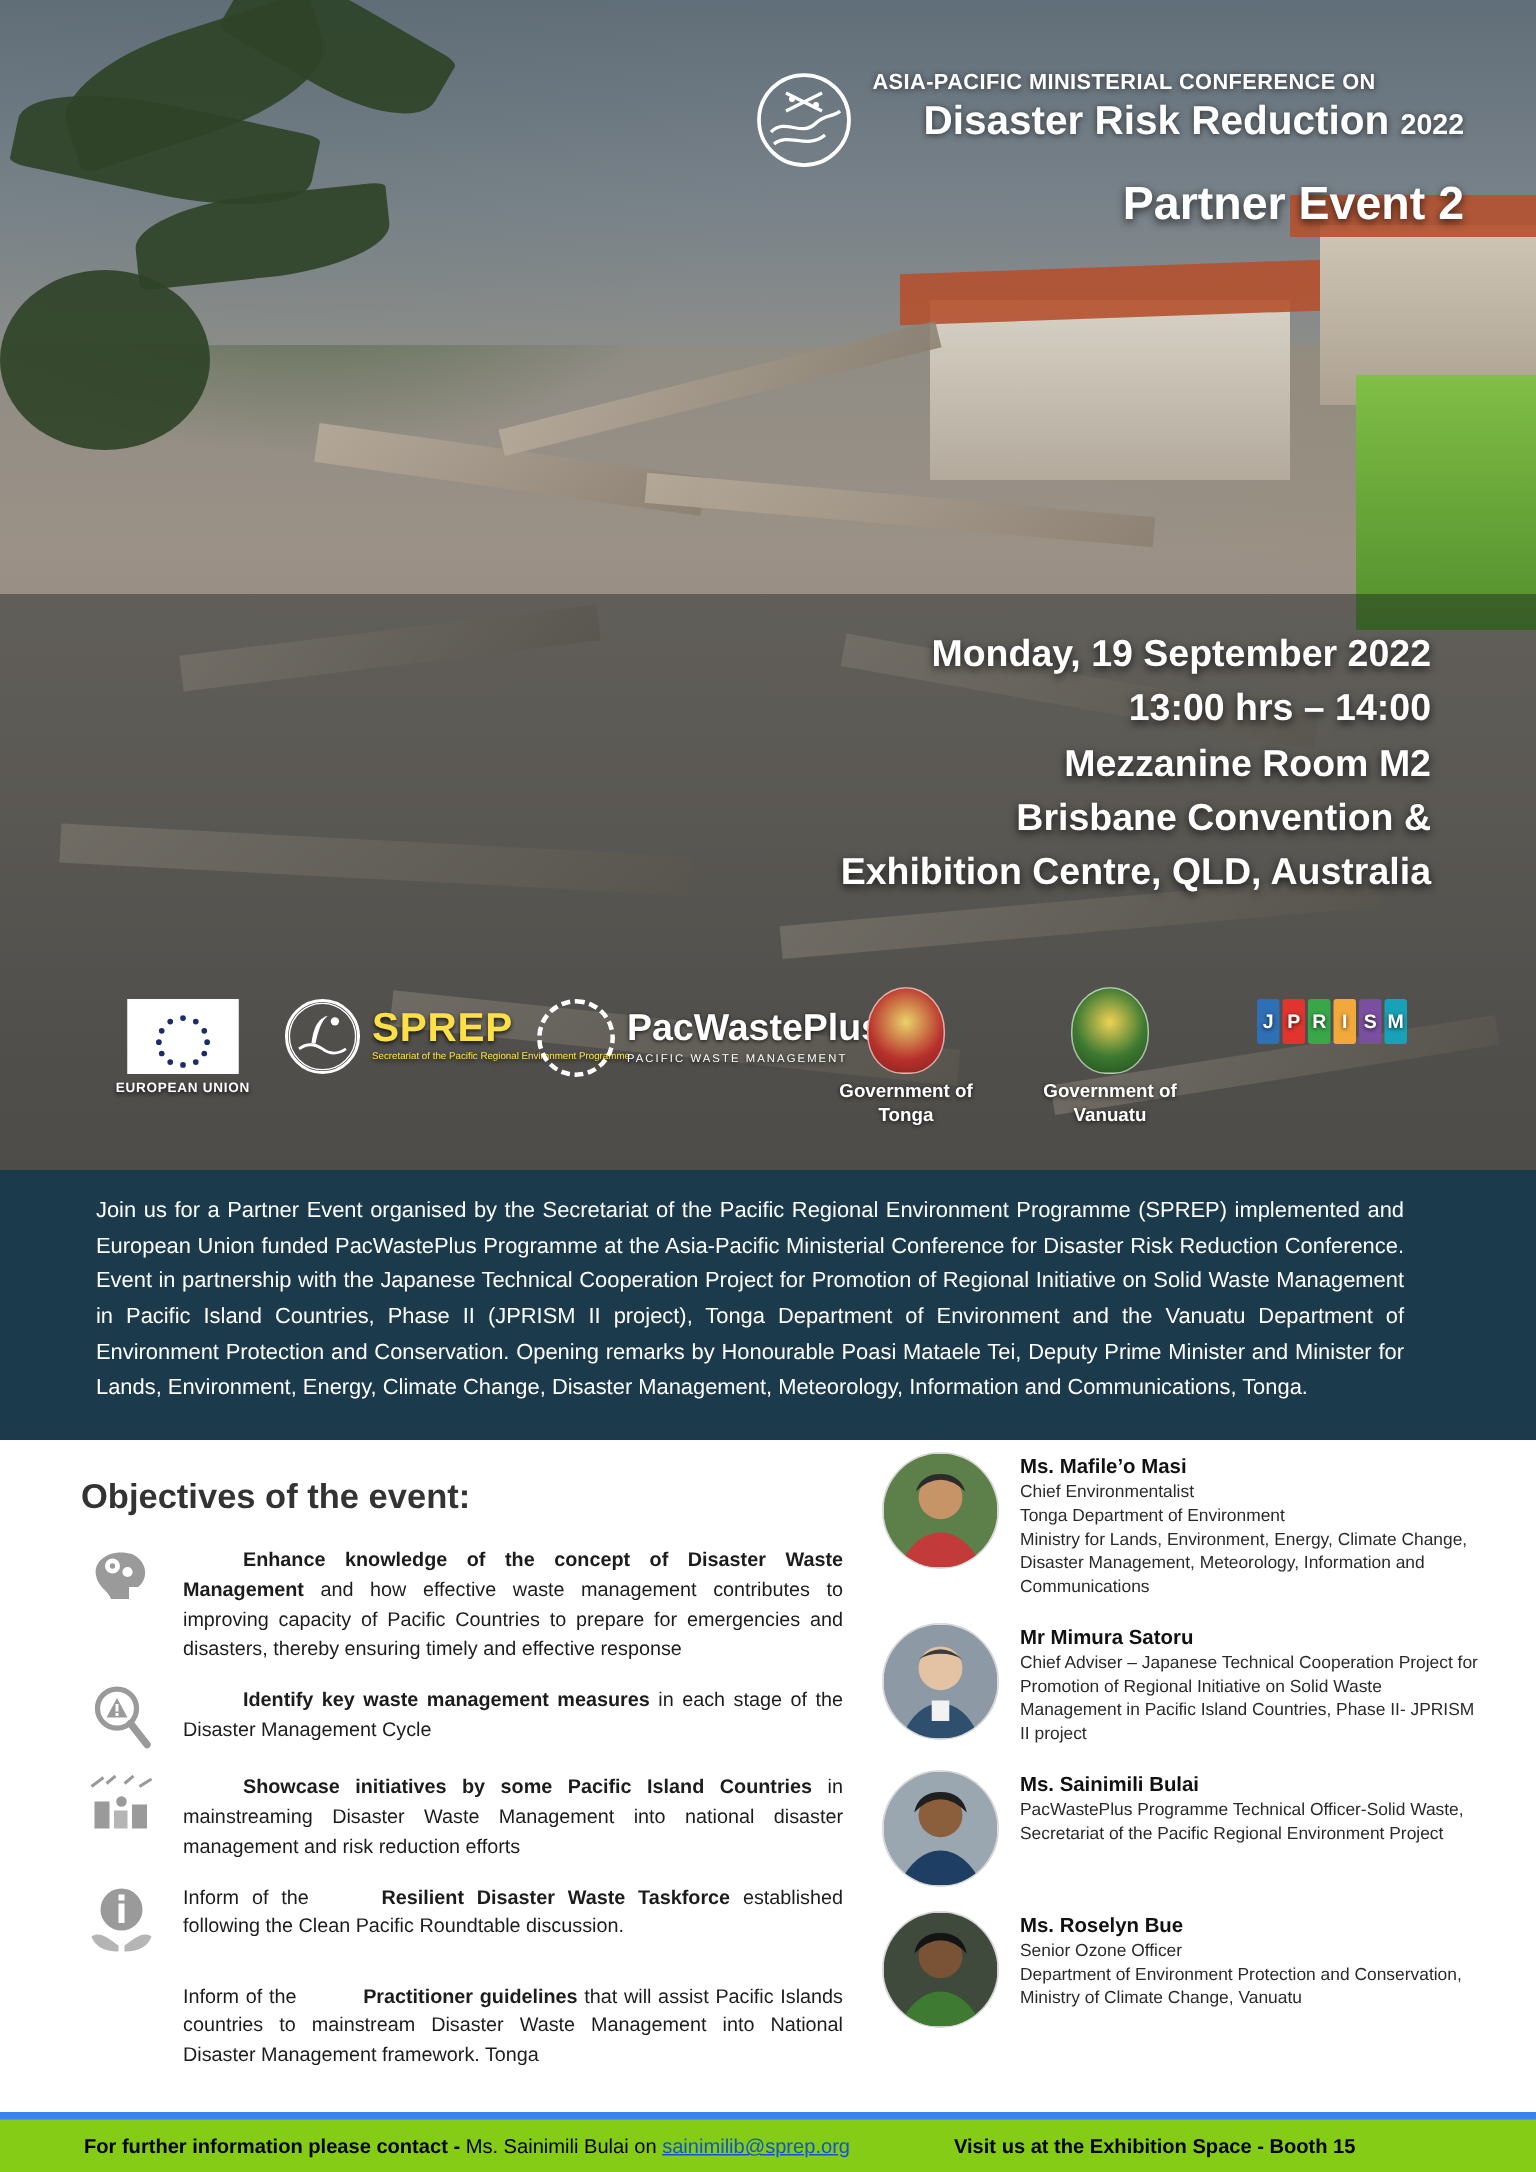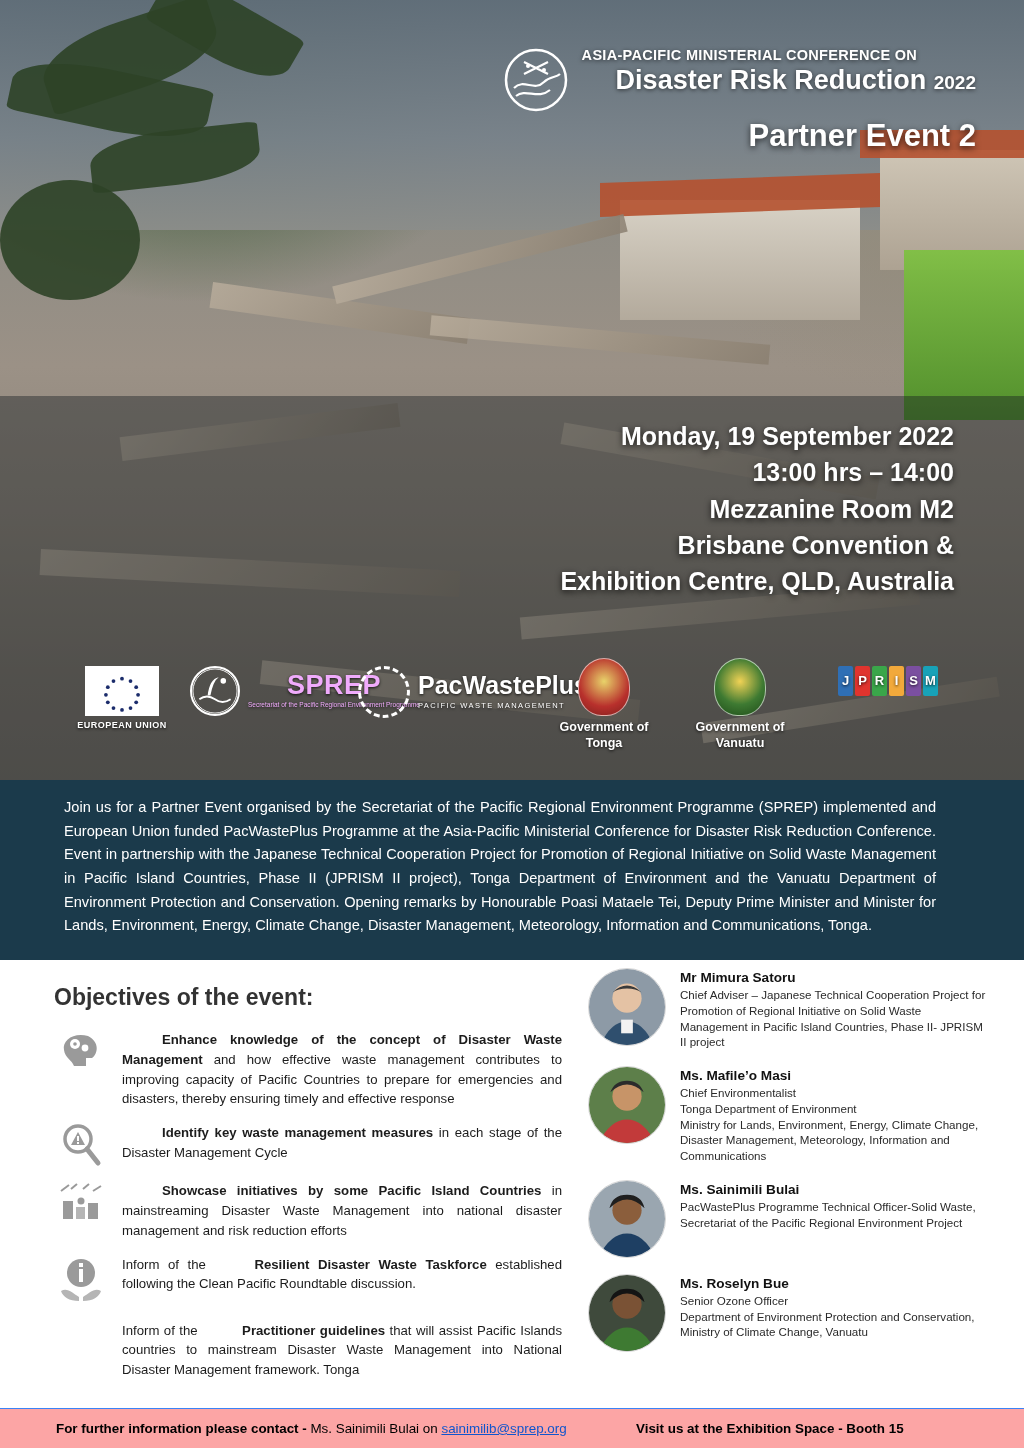--- a/index.html
+++ b/index.html
@@ -125,21 +125,21 @@
     position: absolute; inset: 0; background: #fff;
   }
   .eu-label { font-size: 9px; color: #fff; letter-spacing: .5px; }
 
   .sprep-logo { display: flex; align-items: center; gap: 8px; }
   .sprep-circle {
     width: 50px; height: 50px; border-radius: 50%;
     border: 2.5px solid #fff;
     position: relative; overflow: hidden;
   }
-  .sprep-text { color: #f0abfc; text-align: center; }
+  .sprep-text { color: #fde047; text-align: left; }
   .sprep-name { font-size: 27px; font-weight: bold; letter-spacing: .5px; line-height: 1; }
   .sprep-sub { font-size: 6.5px; line-height: 1.25; margin-top: 2px; font-weight: normal; }
 
   .pwp-logo { display: flex; align-items: center; gap: 8px; }
   .pwp-gear {
     width: 52px; height: 52px; border-radius: 50%;
     border: 3px dashed #fff;
   }
   .pwp-text { color: #fff; text-align: left; }
   .pwp-name { font-size: 25px; font-weight: bold; line-height: 1; }
@@ -206,22 +206,22 @@
     width: 78px; height: 78px; border-radius: 50%; flex: none;
     border: 1px solid #d6d6d6; overflow: hidden; position: relative;
   }
   .sp-info { padding-top: 2px; }
   .sp-name { font-size: 13.6px; font-weight: bold; color: #111; margin-bottom: 2px; }
   .sp-role { font-size: 11.6px; line-height: 1.36; color: #2a2a2a; }
 
   
   .footer {
     position: absolute; left: 0; top: 1408px; width: 1024px; height: 40px;
-    background: #fca5a5;
-    border-top: 1px solid #3b82f6;
+    background: #84cc16;
+    border-top: 5px solid #3b82f6;
     display: flex; align-items: center;
     font-size: 13.4px;
   }
   .footer-left { position: absolute; left: 56px; }
   .footer-left b { font-weight: bold; }
   .footer-left a { color: #1155cc; text-decoration: underline; }
   .footer-right { position: absolute; left: 636px; font-weight: bold; }
 </style>
 </head>
 <body>
@@ -438,47 +438,47 @@
       </div>
     </div>
 
   </div>
 
   <div class="speakers">
 
     <div class="sp-row">
       <div class="sp-photo">
         <svg viewBox="0 0 78 78" style="width:100%;height:100%">
+          <rect width="78" height="78" fill="#5d7f4a"></rect>
+          <circle cx="39" cy="30" r="15" fill="#c79468"></circle>
+          <path d="M22 26 q17 -16 34 0 q-4 -12 -17 -12 q-13 0 -17 12z" fill="#2b2b2b"></path>
+          <path d="M10 78 q12 -24 29 -24 q17 0 29 24 z" fill="#c23a3a"></path>
+        </svg>
+      </div>
+      <div class="sp-info">
+        <div class="sp-name">Ms. Mafile’o Masi</div>
+        <div class="sp-role" style="white-space:pre-line">Chief Environmentalist
+Tonga Department of Environment
+Ministry for Lands, Environment, Energy, Climate Change, Disaster Management, Meteorology, Information and Communications</div>
+      </div>
+    </div>
+
+    <div class="sp-row">
+      <div class="sp-photo">
+        <svg viewBox="0 0 78 78" style="width:100%;height:100%">
           <rect width="78" height="78" fill="#8d9aa6"></rect>
           <circle cx="39" cy="30" r="15" fill="#e4c2a4"></circle>
           <path d="M24 24 q15 -14 30 0 q-6 -4 -15 -4 q-9 0 -15 4z" fill="#3a3a3a"></path>
           <path d="M12 78 q10 -24 27 -24 q17 0 27 24 z" fill="#2f4f6e"></path>
           <rect x="33" y="52" width="12" height="14" fill="#f2f2f2"></rect>
         </svg>
       </div>
       <div class="sp-info">
         <div class="sp-name">Mr Mimura Satoru</div>
         <div class="sp-role">Chief Adviser – Japanese Technical Cooperation Project for Promotion of Regional Initiative on Solid Waste  Management in  Pacific Island Countries, Phase II- JPRISM II project</div>
-      </div>
-    </div>
-
-    <div class="sp-row">
-      <div class="sp-photo">
-        <svg viewBox="0 0 78 78" style="width:100%;height:100%">
-          <rect width="78" height="78" fill="#5d7f4a"></rect>
-          <circle cx="39" cy="30" r="15" fill="#c79468"></circle>
-          <path d="M22 26 q17 -16 34 0 q-4 -12 -17 -12 q-13 0 -17 12z" fill="#2b2b2b"></path>
-          <path d="M10 78 q12 -24 29 -24 q17 0 29 24 z" fill="#c23a3a"></path>
-        </svg>
-      </div>
-      <div class="sp-info">
-        <div class="sp-name">Ms. Mafile’o Masi</div>
-        <div class="sp-role" style="white-space:pre-line">Chief Environmentalist
-Tonga Department of Environment
-Ministry for Lands, Environment, Energy, Climate Change, Disaster Management, Meteorology, Information and Communications</div>
       </div>
     </div>
 
     <div class="sp-row">
       <div class="sp-photo">
         <svg viewBox="0 0 78 78" style="width:100%;height:100%">
           <rect width="78" height="78" fill="#9aa6b0"></rect>
           <circle cx="39" cy="30" r="15" fill="#8b5e3c"></circle>
           <path d="M21 28 q18 -18 36 0 q-3 -14 -18 -14 q-15 0 -18 14z" fill="#1f1f1f"></path>
           <path d="M10 78 q12 -24 29 -24 q17 0 29 24 z" fill="#1e3f63"></path>

